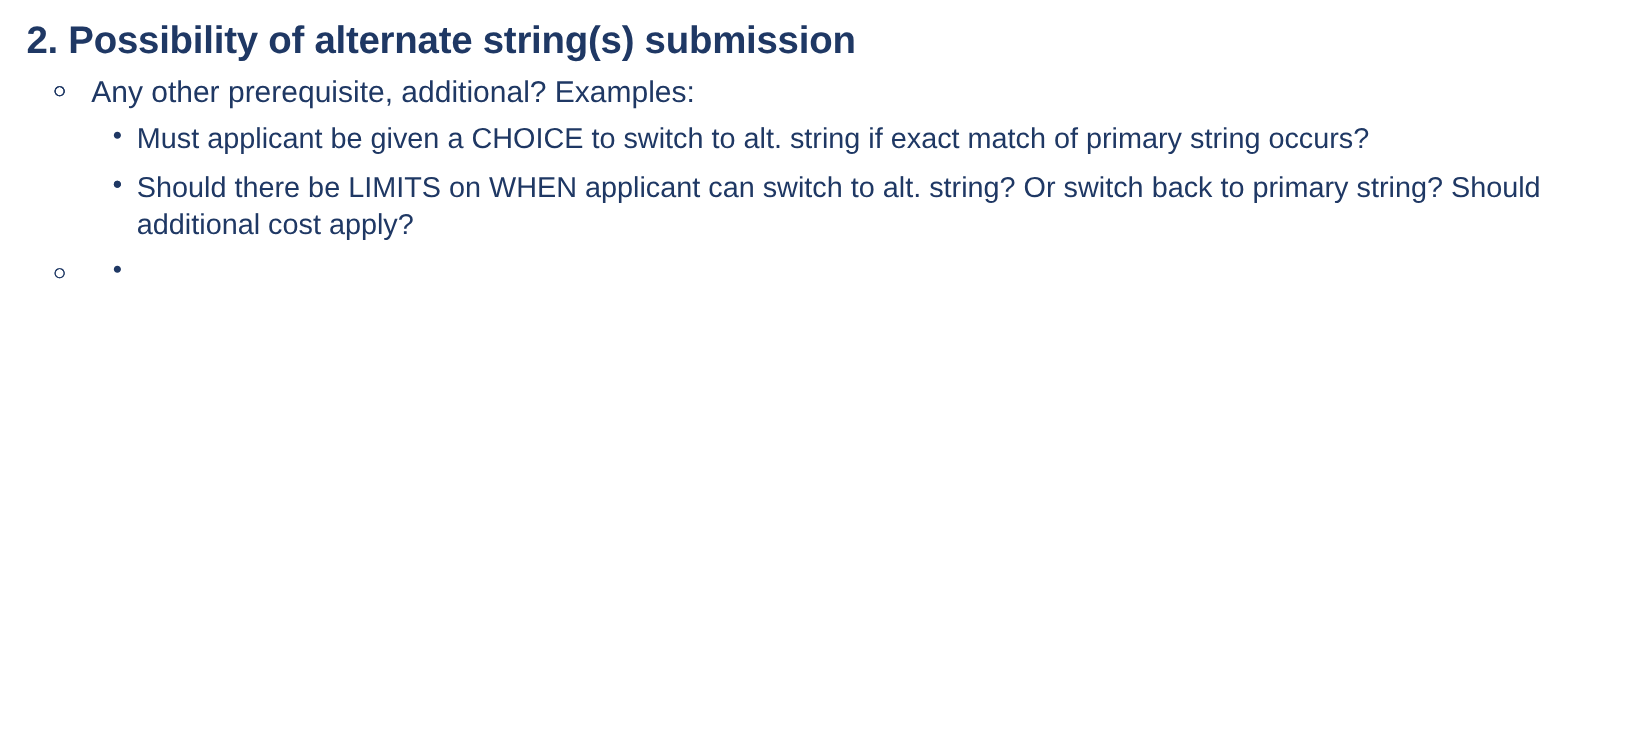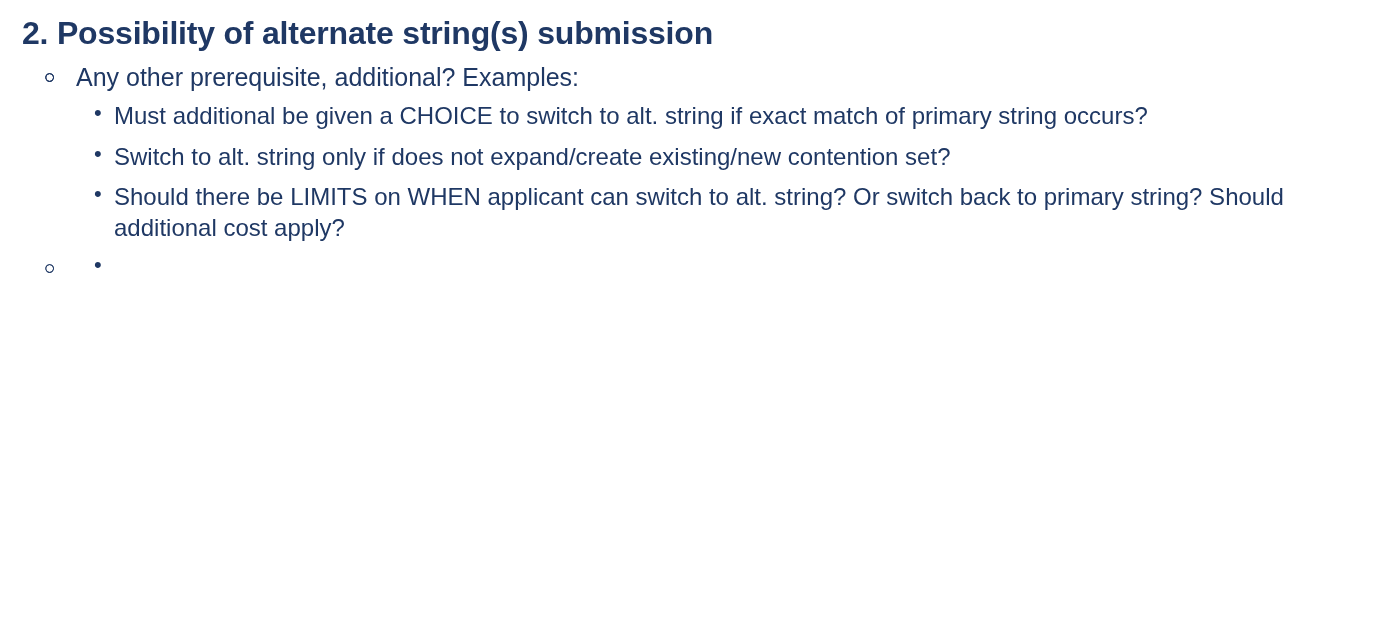--- a/index.html
+++ b/index.html
@@ -96,25 +96,24 @@
       <span class="marker1">○</span>
     </li>
 
     <li class="bullet1">
       <span class="marker1">○</span>
       <span class="txt">Any other prerequisite, additional? Examples:</span>
 
       <ul class="level2">
         <li class="bullet2">
           <span class="marker2">•</span>
-          <span class="txt">Must additional be given a CHOICE to switch to alt. string if exact match of primary string occurs?</span>
+          <span class="txt">Must applicant be given a CHOICE to switch to alt. string if exact match of primary string occurs?</span>
         </li>
         <li class="bullet2">
           <span class="marker2">•</span>
-          <span class="txt">Switch to alt. string only if does not expand/create existing/new contention set?</span>
         </li>
         <li class="bullet2">
           <span class="marker2">•</span>
           <span class="txt">Should there be LIMITS on WHEN applicant can switch to alt. string? Or switch back to primary string? Should additional cost apply?</span>
         </li>
         <li class="bullet2">
           <span class="marker2">•</span>
         </li>
       </ul>
     </li>

